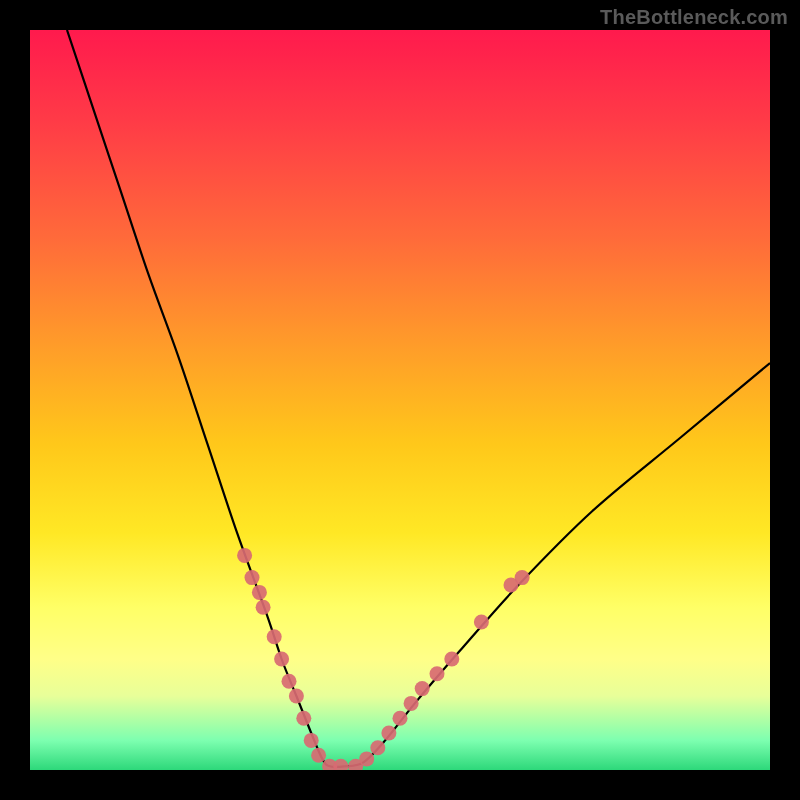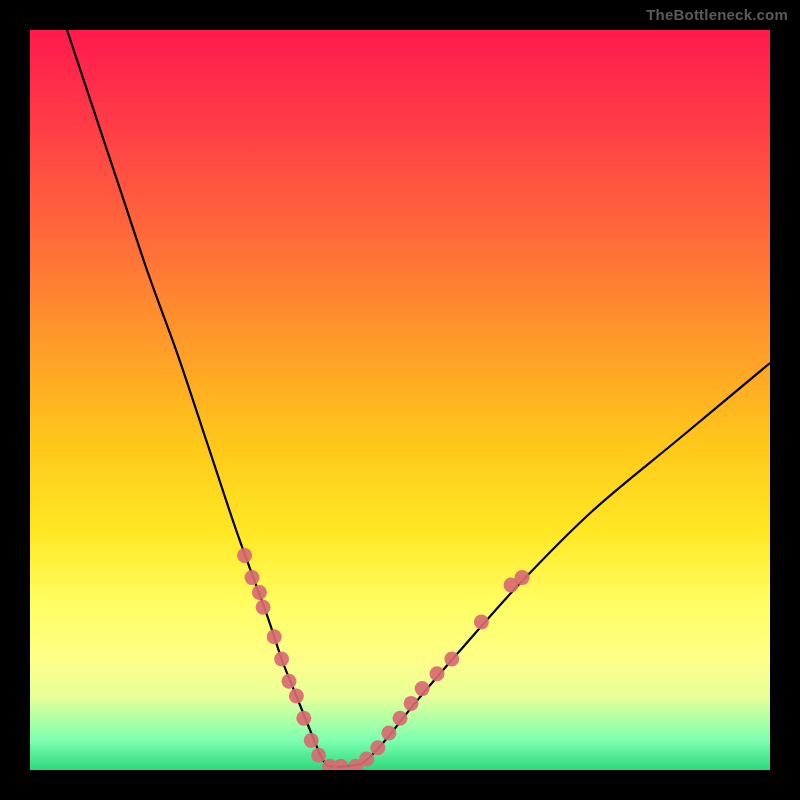--- a/index.html
+++ b/index.html
@@ -30,21 +30,21 @@
       #e8ff99 90%,
       #7dffb0 96%,
       #2dd87a 100%
     );
   }
   .attribution {
     position: absolute;
     top: 6px;
     right: 12px;
     color: #5a5a5a;
-    font-size: 15px;
+    font-size: 20px;
     font-weight: 600;
     letter-spacing: 0.2px;
     user-select: none;
   }
   svg.curve {
     position: absolute;
     left: 0;
     top: 0;
     width: 740px;
     height: 740px;

